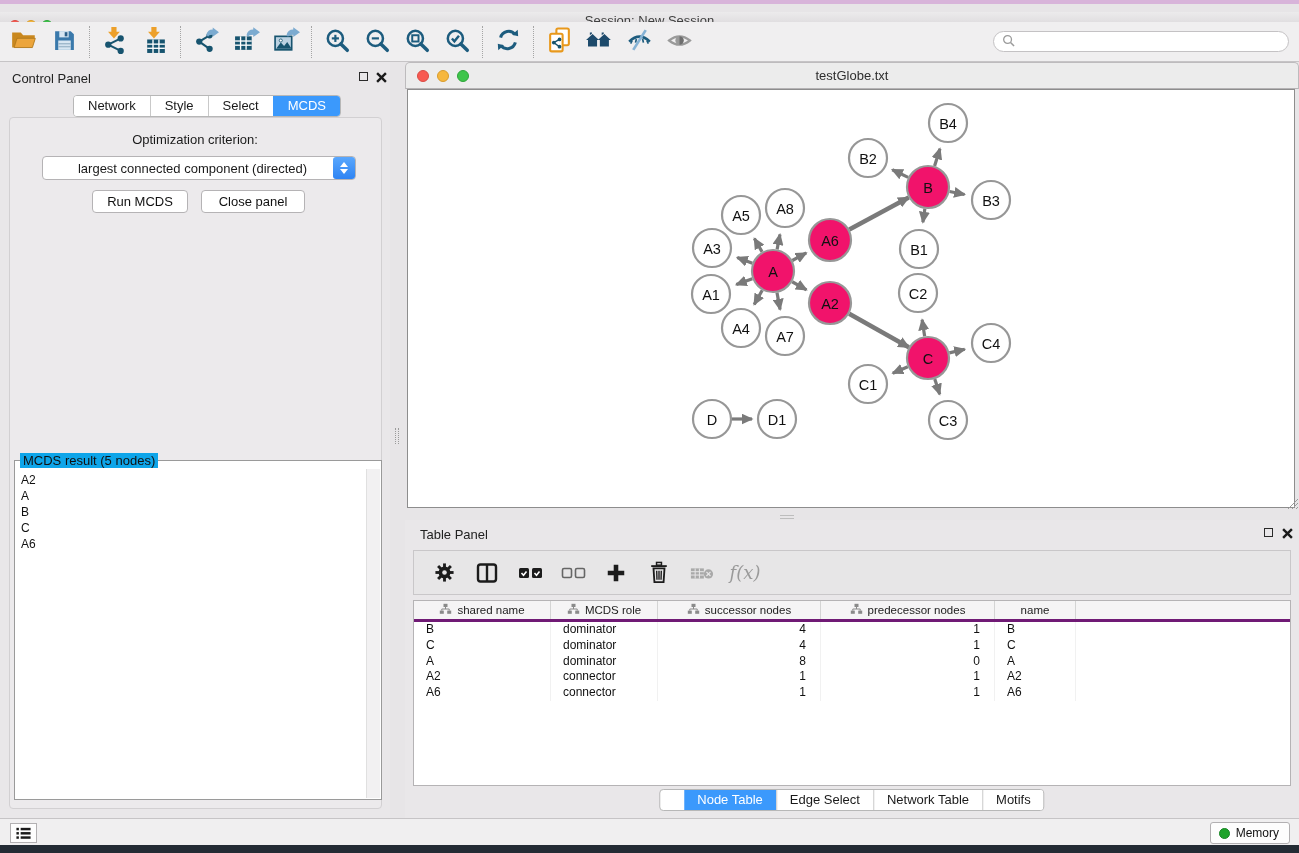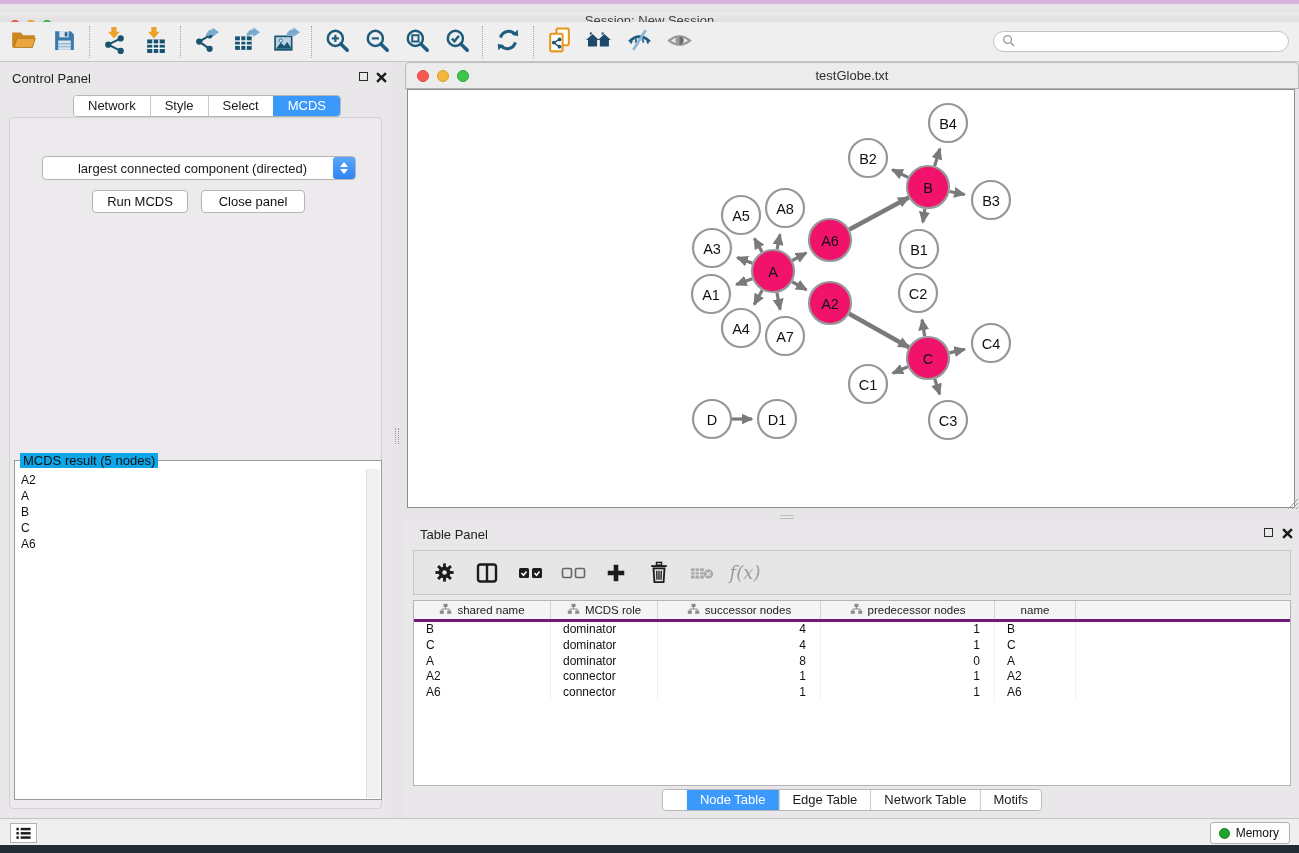--- a/index.html
+++ b/index.html
@@ -289,20 +289,21 @@
             <path d="M1 1l8 8M9 1l-8 8" stroke="#1a1a1a" stroke-width="2.2"></path>
           </svg></span>
     </div>
     <div class="cp-inner"></div>
     <div class="cp-tabs" id="cp-tabs">
         <div class="tab">Network</div>
         <div class="tab">Style</div>
         <div class="tab">Select</div>
         <div class="tab active">MCDS</div>
       </div>
+    <div class="opt-label">Optimization criterion:</div>
     <div class="opt-select">
       <span class="val">largest connected component (directed)</span>
       <span class="stepper">
           <span class="up"></span>
           <span class="dn"></span>
         </span>
     </div>
     <button class="cp-btn btn-run">Run MCDS</button>
     <button class="cp-btn btn-close">Close panel</button>
     <div class="result-box">
@@ -557,21 +558,21 @@
             <div class="td al" style="width: 107px;">connector</div>
             <div class="td ar" style="width: 163px;">1</div>
             <div class="td ar" style="width: 174px;">1</div>
             <div class="td al" style="width: 81px;">A6</div>
           </div>
         </div>
     </div>
 
     <div class="bottom-tabs" id="bottom-tabs">
         <div class="tab active">Node Table</div>
-        <div class="tab">Edge Table</div>
+        <div class="tab">Edge Select</div>
         <div class="tab">Network Table</div>
         <div class="tab">Motifs</div>
       </div>
   </div>
 
   <div class="statusbar">
     <div class="list-btn">
         <svg width="17" height="15" viewBox="0 0 18 15">
           <g fill="#1a1a1a">
             <rect x="1.5" y="1.5" width="2.6" height="2.6"></rect>

